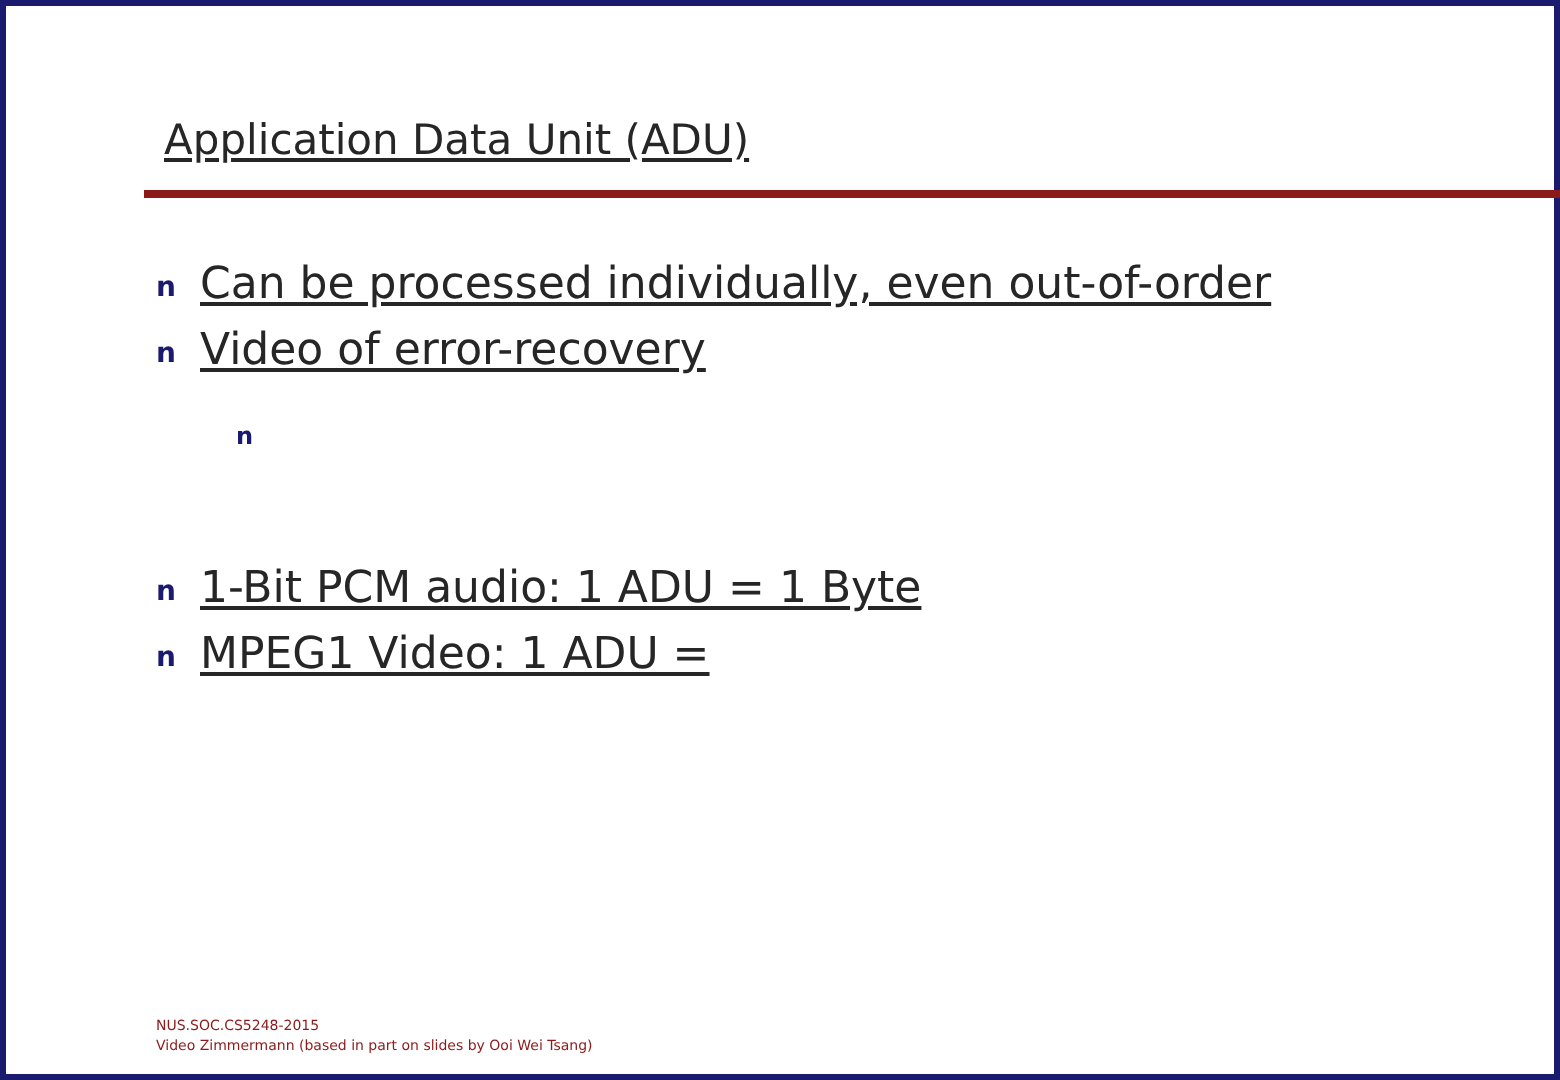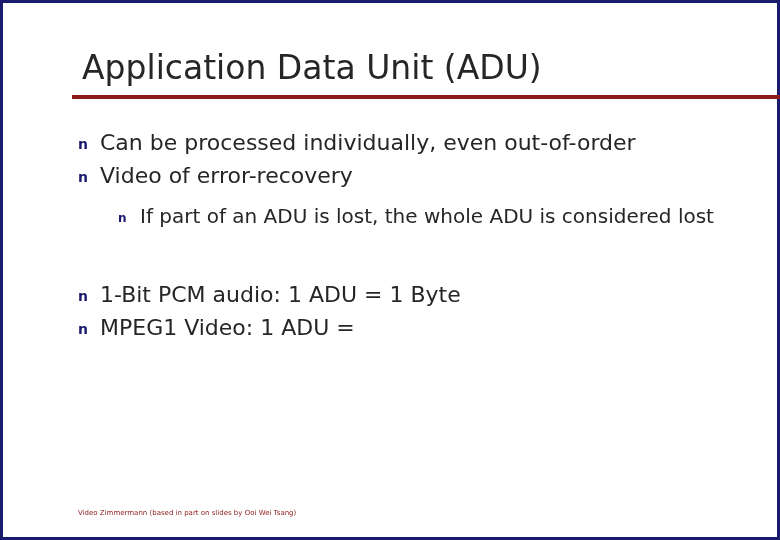--- a/index.html
+++ b/index.html
@@ -26,26 +26,27 @@
     top: 0;
     width: 780px;
     height: 540px;
     border: 3px solid #1a1a6e;
     box-sizing: border-box;
     pointer-events: none;
   }
   .title {
     position: absolute;
     left: 82px;
-    top: 48px;
-    font-size: 33px;
+    top: 58px;
+    font-size: 21px;
     color: #262626;
     font-family: "DejaVu Sans", sans-serif;
     letter-spacing: 0px;
     white-space: nowrap;
+    text-decoration: underline;
   }
   .title-rule {
     position: absolute;
     left: 72px;
     top: 95px;
     width: 708px;
     height: 4px;
     background: #8b1a1a;
   }
   .body {
@@ -68,20 +69,21 @@
     font-size: 14px;
     color: #1a1a6e;
     font-weight: bold;
     width: 22px;
     flex: 0 0 22px;
     line-height: 30px;
     padding-top: 1px;
   }
   .lvl1 .text {
     flex: 1 1 auto;
+    text-decoration: underline;
   }
   .lvl2 {
     font-size: 20px;
     color: #262626;
     line-height: 28px;
     margin-left: 40px;
   }
   .lvl2 .marker {
     font-size: 12px;
     color: #1a1a6e;
@@ -128,33 +130,33 @@
 
     <div class="bullet-row lvl1">
       <span class="marker">n</span>
       <span class="text">Video of error-recovery</span>
     </div>
 
     <div class="gap-sm"></div>
 
     <div class="bullet-row lvl2">
       <span class="marker">n</span>
-      <span class="text">If part of an ADU is lost, the whole ADU is considered lost</span>
     </div>
 
     <div class="gap-lg"></div>
 
     <div class="bullet-row lvl1">
       <span class="marker">n</span>
       <span class="text">1-Bit PCM audio:  1 ADU = 1 Byte</span>
     </div>
 
     <div class="bullet-row lvl1">
       <span class="marker">n</span>
       <span class="text">MPEG1 Video:  1 ADU =</span>
     </div>
 
   </div>
 
   <div class="footer">
+    <div>NUS.SOC.CS5248-2015</div>
     <div>Video Zimmermann (based in part on slides by Ooi Wei Tsang)</div>
   </div>
 </div>
 
 </body></html>

